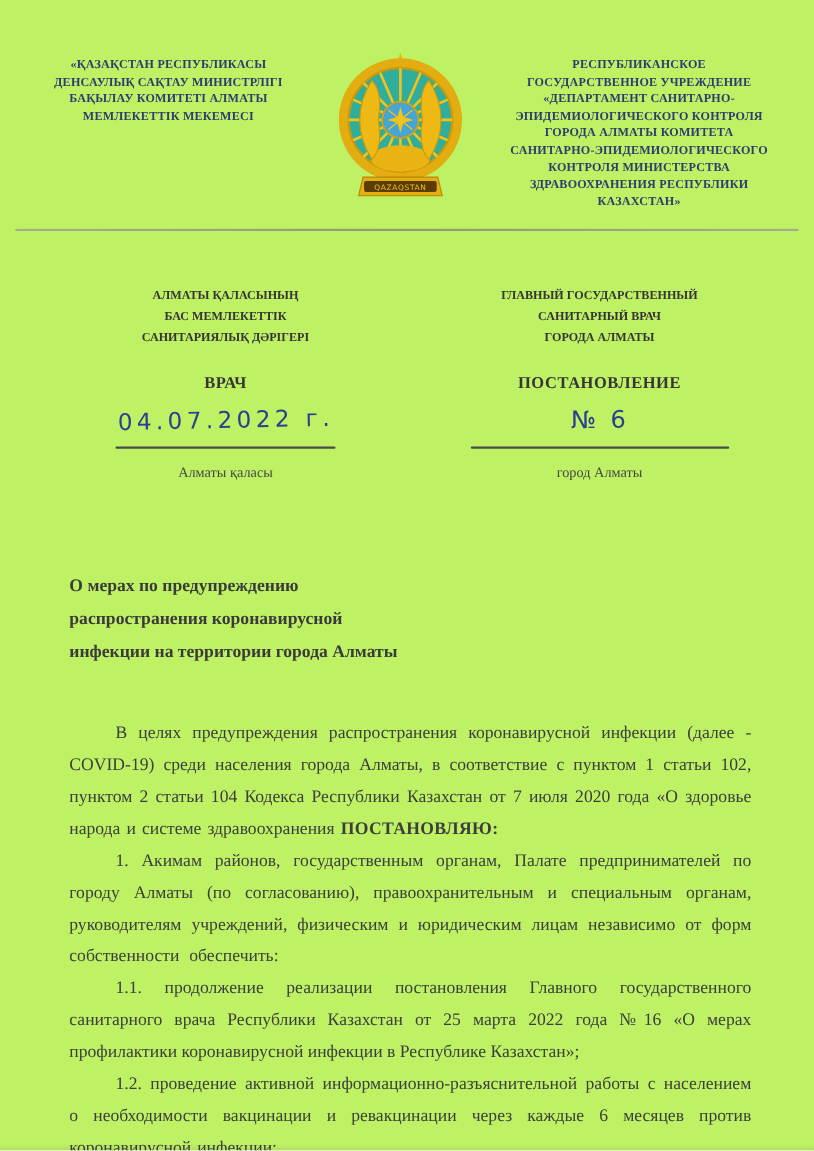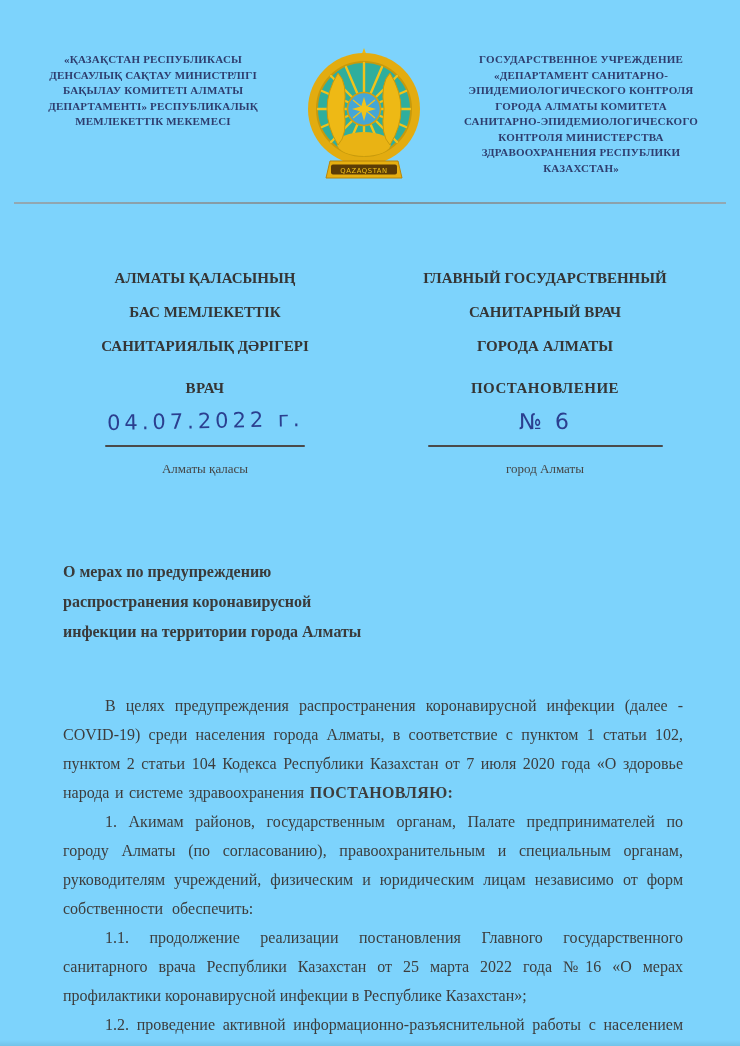--- a/index.html
+++ b/index.html
@@ -1,19 +1,19 @@
 <!DOCTYPE html>
 <html><head>
 <meta charset="utf-8">
 <style>
   html,body{margin:0;padding:0;background:#ffffff;}
   .page{
     position:relative;
     width:740px;height:1046px;
-    background:#7dd3fc;
+    background:#bef264;
     font-family:"Liberation Serif","DejaVu Serif",serif;
     color:#3d3d3d;
     overflow:hidden;
     box-sizing:border-box;
     padding-top:46px;
   }
   .page::after{
     content:"";position:absolute;left:0;right:0;bottom:0;height:6px;
     background:linear-gradient(to bottom,rgba(0,0,0,0),rgba(0,0,0,0.08));
   }
@@ -41,21 +41,21 @@
     background:linear-gradient(to right,#9a9a9a 0%,#7d7d7d 50%,#9a9a9a 100%);
     opacity:.75;
   }
   
   .title-row{
     display:flex;justify-content:space-between;
     margin-top:50px;
     padding:0 30px 0 40px;
   }
   .title-col{width:330px;text-align:center;}
-  .title-line{font-weight:bold;font-size:15px;line-height:19px;color:#353535;margin-top:15px;}
+  .title-line{font-weight:bold;font-size:11px;line-height:19px;color:#353535;}
   .doc-type{font-weight:bold;font-size:15px;color:#353535;margin-top:24px;letter-spacing:.5px;}
   .hand-zone{margin-top:12px;height:36px;position:relative;}
   .handwriting{
     font-family:"DejaVu Sans",sans-serif;
     color:#2b3f8f;
     font-size:21px;
     letter-spacing:4px;
     display:inline-block;
     transform:rotate(-1.2deg);
   }
@@ -88,21 +88,20 @@
 </head>
 <body>
 
 <div class="page">
 
   <div class="header">
     <div class="org-name kk">
       <div>«ҚАЗАҚСТАН РЕСПУБЛИКАСЫ</div>
       <div>ДЕНСАУЛЫҚ САҚТАУ МИНИСТРЛІГІ</div>
       <div>БАҚЫЛАУ КОМИТЕТІ АЛМАТЫ</div>
-      <div>ДЕПАРТАМЕНТІ» РЕСПУБЛИКАЛЫҚ</div>
       <div>МЕМЛЕКЕТТІК МЕКЕМЕСІ</div>
     </div>
 
     <div class="emblem-wrap">
       <svg width="122" height="140" viewBox="0 0 122 140">
 
         <polygon points="61,2 65,13 57,13" fill="#edb712"></polygon>
 
         <circle cx="61" cy="63" r="56" fill="#e3ac10"></circle>
 
@@ -141,20 +140,21 @@
         <polygon points="61,51 64.5,63 61,75 57.5,63" fill="#f2c31a"></polygon>
         <polygon points="49,63 61,59.5 73,63 61,66.5" fill="#f2c31a"></polygon>
 
         <path d="M27,115 L95,115 L99,132 L23,132 Z" fill="#e6af10" stroke="#b8860b" stroke-width="1"></path>
         <rect x="28" y="118.5" width="66" height="10" rx="2" fill="#5a3c06"></rect>
         <text x="61" y="126.5" text-anchor="middle" font-family="DejaVu Sans, sans-serif" font-size="6.8" letter-spacing="0.6" fill="#f2c31a">QAZAQSTAN</text>
       </svg>
     </div>
 
     <div class="org-name ru">
+      <div>РЕСПУБЛИКАНСКОЕ</div>
       <div>ГОСУДАРСТВЕННОЕ УЧРЕЖДЕНИЕ</div>
       <div>«ДЕПАРТАМЕНТ САНИТАРНО-</div>
       <div>ЭПИДЕМИОЛОГИЧЕСКОГО КОНТРОЛЯ</div>
       <div>ГОРОДА АЛМАТЫ КОМИТЕТА</div>
       <div>САНИТАРНО-ЭПИДЕМИОЛОГИЧЕСКОГО</div>
       <div>КОНТРОЛЯ МИНИСТЕРСТВА</div>
       <div>ЗДРАВООХРАНЕНИЯ РЕСПУБЛИКИ</div>
       <div>КАЗАХСТАН»</div>
     </div>
   </div>

